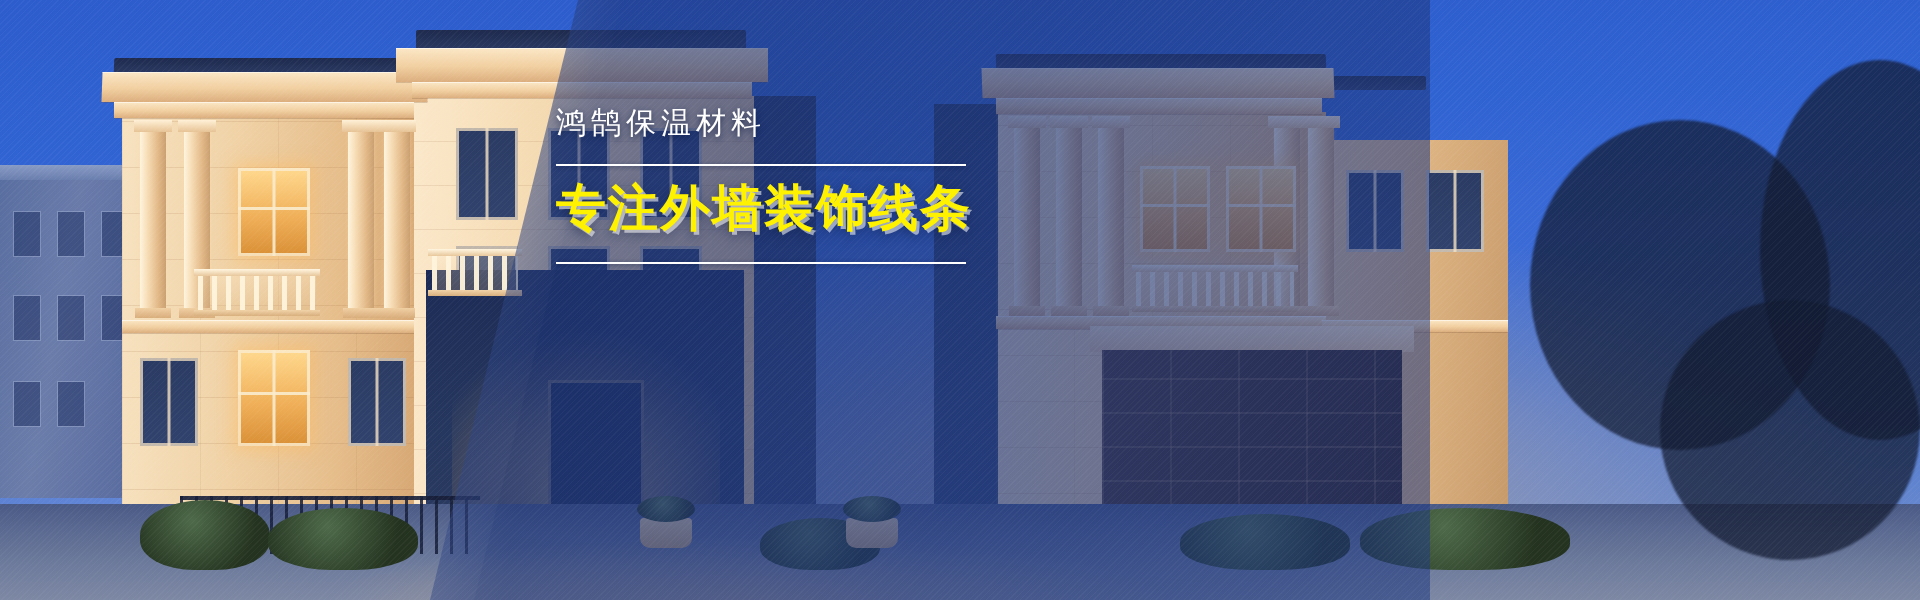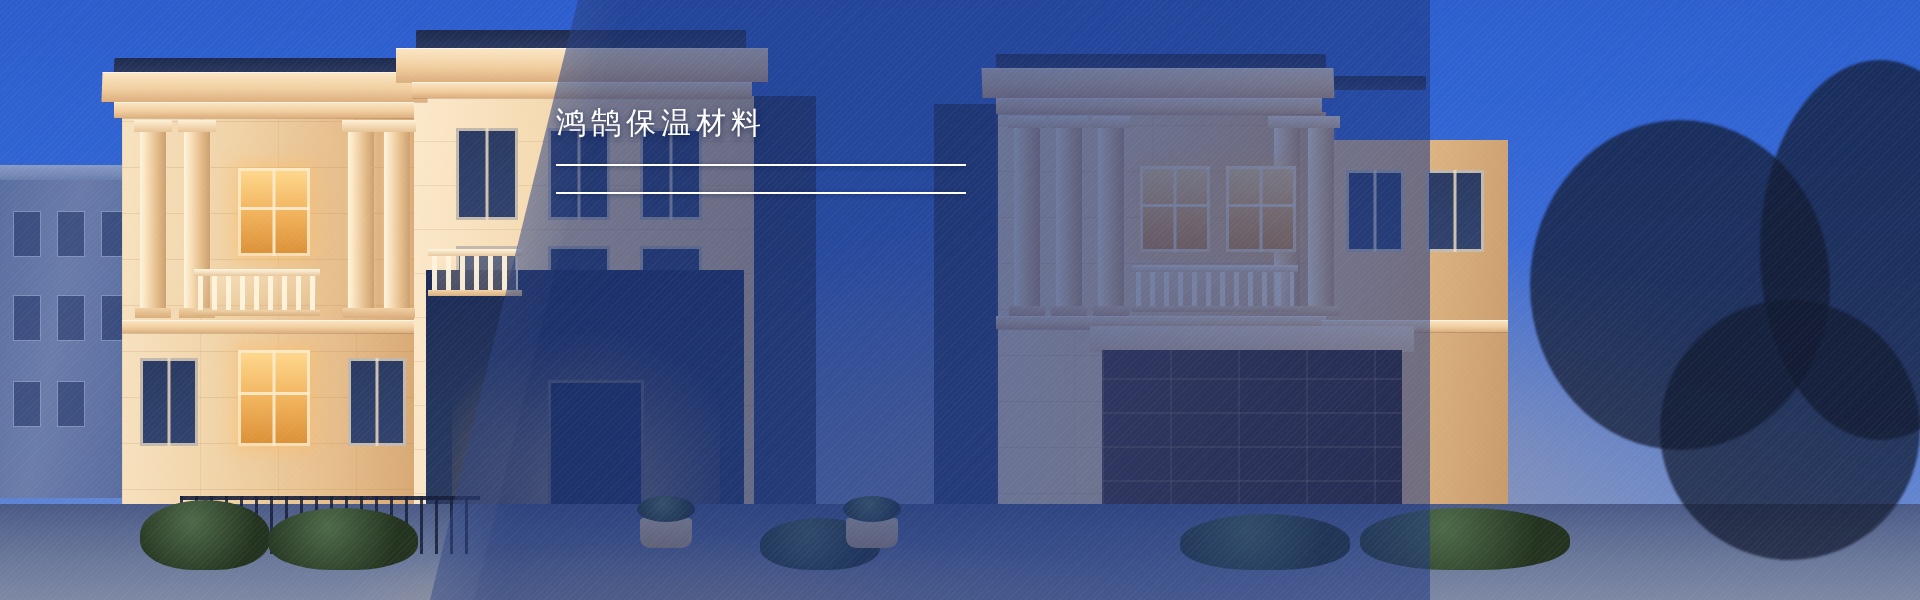--- a/index.html
+++ b/index.html
@@ -371,17 +371,18 @@
   <div class="tree" style="left:1660px; top:300px; width:260px; height:260px;"></div>
 
   <div class="overlay-panel"></div>
   <div class="overlay-edge"></div>
   <div class="scan"></div>
 
   <div class="copy">
     <div class="brand">鸿鹄保温材料</div>
     <div class="rule rule-top"></div>
     <div class="headline">
+      <span class="l2">专注外墙装饰线条</span>
     </div>
     <div class="rule rule-bottom"></div>
   </div>
 
 </div>
 
 </body></html>

